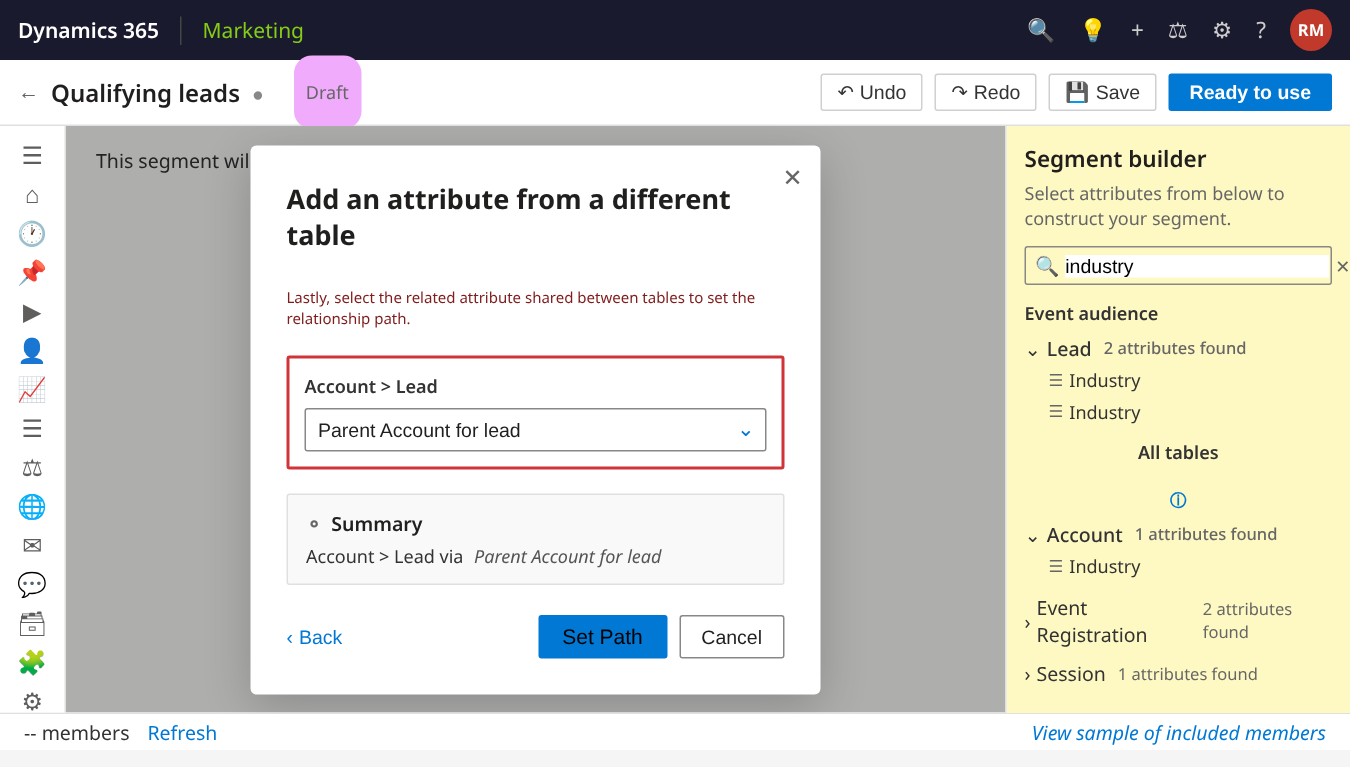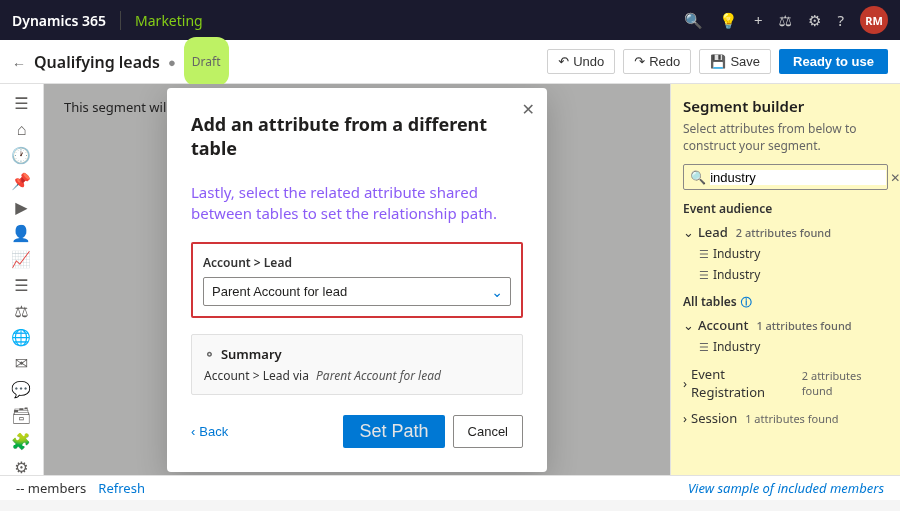--- a/index.html
+++ b/index.html
@@ -14,21 +14,21 @@
     .top-nav-icons { margin-left: auto; display: flex; align-items: center; gap: 16px; }
     .top-nav-icons span { color: #ccc; font-size: 15px; cursor: pointer; }
     .avatar { width: 28px; height: 28px; border-radius: 50%; background: #c0392b; display: flex; align-items: center; justify-content: center; font-size: 11px; font-weight: 700; color: #fff; }
 
     
     .second-bar {
       display: flex; align-items: center; background: #fff; height: 44px; padding: 0 12px; border-bottom: 1px solid #e0e0e0; gap: 8px;
     }
     .back-btn { color: #666; font-size: 14px; cursor: pointer; }
     .page-title { font-size: 16px; font-weight: 600; color: #201f1e; }
-    .draft-badge { font-size: 12px; color: #666; background: #bef264; border-radius: 12px; padding: 16px 8px; }
+    .draft-badge { font-size: 12px; color: #666; background: #f0abfc; border-radius: 12px; padding: 16px 8px; margin-left: 12px; }
     .second-bar-actions { margin-left: auto; display: flex; align-items: center; gap: 8px; }
     .btn-ghost { background: none; border: 1px solid #d0d0d0; border-radius: 2px; padding: 4px 10px; font-size: 13px; cursor: pointer; color: #333; display: flex; align-items: center; gap: 4px; }
     .btn-primary { background: #0078d4; border: none; border-radius: 2px; padding: 5px 14px; font-size: 13px; cursor: pointer; color: #fff; font-weight: 600; }
 
     
     .main-layout { display: flex; height: calc(511px - 40px - 44px - 36px); }
 
     
     .left-sidebar { width: 44px; background: #fff; border-right: 1px solid #e0e0e0; display: flex; flex-direction: column; align-items: center; padding-top: 8px; gap: 4px; }
     .sidebar-icon { width: 36px; height: 36px; display: flex; align-items: center; justify-content: center; border-radius: 2px; cursor: pointer; color: #605e5c; font-size: 16px; }
@@ -46,50 +46,50 @@
     .search-box { display: flex; align-items: center; border: 1px solid #8a8886; border-radius: 2px; padding: 3px 6px; gap: 4px; margin-bottom: 10px; }
     .search-box input { border: none; outline: none; font-size: 13px; flex: 1; }
     .search-clear { color: #666; cursor: pointer; font-size: 12px; }
     .target-section { margin-bottom: 8px; }
     .section-label { font-size: 12px; font-weight: 600; color: #333; margin-bottom: 4px; }
     .tree-group { margin-bottom: 6px; }
     .tree-group-header { display: flex; align-items: center; gap: 4px; cursor: pointer; font-size: 13px; font-weight: 500; color: #333; padding: 2px 0; }
     .found-count { font-size: 11px; color: #666; margin-left: 4px; }
     .tree-item { display: flex; align-items: center; gap: 4px; padding: 2px 0 2px 16px; font-size: 12px; color: #333; cursor: pointer; }
     .tree-item-icon { color: #666; font-size: 11px; }
-    .all-tables-label { font-size: 12px; font-weight: 600; color: #333; margin: 8px 0 4px; display: flex; align-items: center; gap: 4px; }
+    .all-tables-label { font-size: 12px; font-weight: 600; color: #333; margin: 8px 0 4px; display: flex; align-items: center; gap: 16px; flex-direction: column; }
     .collapsed-group { margin-bottom: 4px; }
     .collapsed-group-header { display: flex; align-items: center; gap: 4px; cursor: pointer; font-size: 13px; color: #333; padding: 2px 0; }
 
     
     .bottom-bar { height: 25px; background: #fff; border-top: 1px solid #e0e0e0; display: flex; align-items: center; padding: 0 16px; gap: 12px; font-size: 13px; color: #333; }
     .bottom-bar-right { margin-left: auto; color: #0078d4; cursor: pointer; font-size: 13px; font-style: italic; }
 
     
     .overlay { position: absolute; top: 0; left: 0; right: 0; bottom: 0; background: rgba(0,0,0,0.3); z-index: 10; display: flex; align-items: center; justify-content: center; }
 
     
     .modal { background: #fff; border-radius: 4px; box-shadow: 0 8px 32px rgba(0,0,0,0.2); width: 380px; padding: 24px; position: relative; }
     .modal-title { font-size: 18px; font-weight: 700; margin-bottom: 22px; }
-    .modal-desc { font-size: 15px; color: #8b5cf6; margin-bottom: 18px; line-height: 1.4; }
+    .modal-desc { font-size: 10px; color: #7f1d1d; margin-bottom: 18px; line-height: 1.4; }
     .modal-close { position: absolute; top: 12px; right: 12px; background: none; border: none; font-size: 16px; cursor: pointer; color: #666; }
     .relation-box { border: 2px solid #d13438; border-radius: 2px; padding: 10px; margin-bottom: 16px; }
     .relation-label { font-size: 12px; font-weight: 600; color: #333; margin-bottom: 6px; }
     .select-wrapper { position: relative; }
     .select-wrapper select { width: 100%; border: 1px solid #8a8886; border-radius: 2px; padding: 6px 28px 6px 8px; font-size: 13px; appearance: none; background: #fff; cursor: pointer; outline: none; color: #201f1e; }
     .select-arrow { position: absolute; right: 8px; top: 50%; transform: translateY(-50%); color: #0078d4; font-size: 14px; pointer-events: none; }
     .summary-box { background: #f9f9f9; border: 1px solid #e0e0e0; border-radius: 2px; padding: 10px 12px; margin-bottom: 20px; }
     .summary-icon { color: #666; font-size: 13px; }
     .summary-title { font-size: 13px; font-weight: 600; margin-bottom: 4px; display: flex; align-items: center; gap: 6px; }
     .summary-text { font-size: 12px; color: #333; }
     .summary-text em { font-style: italic; color: #555; }
     .modal-footer { display: flex; align-items: center; justify-content: space-between; }
     .back-link { display: flex; align-items: center; gap: 4px; color: #0078d4; cursor: pointer; font-size: 13px; background: none; border: none; }
     .modal-footer-right { display: flex; gap: 8px; }
-    .btn-set-path { background: #0078d4; border: none; color: #e5e5e5; padding: 6px 16px; border-radius: 2px; font-size: 18px; cursor: pointer; font-weight: 500; margin-left: 28px; }
+    .btn-set-path { background: #0078d4; border: none; color: #000000; padding: 6px 16px; border-radius: 2px; font-size: 14px; cursor: pointer; font-weight: 500; margin-left: 28px; }
     .btn-cancel { background: #fff; border: 1px solid #8a8886; color: #201f1e; padding: 6px 14px; border-radius: 2px; font-size: 13px; cursor: pointer; }
   </style>
 </head>
 <body>
 
 <div class="top-nav">
   <div class="top-nav-brand">
     <span>Dynamics 365</span>
   </div>
   <div class="top-nav-app">Marketing</div>

